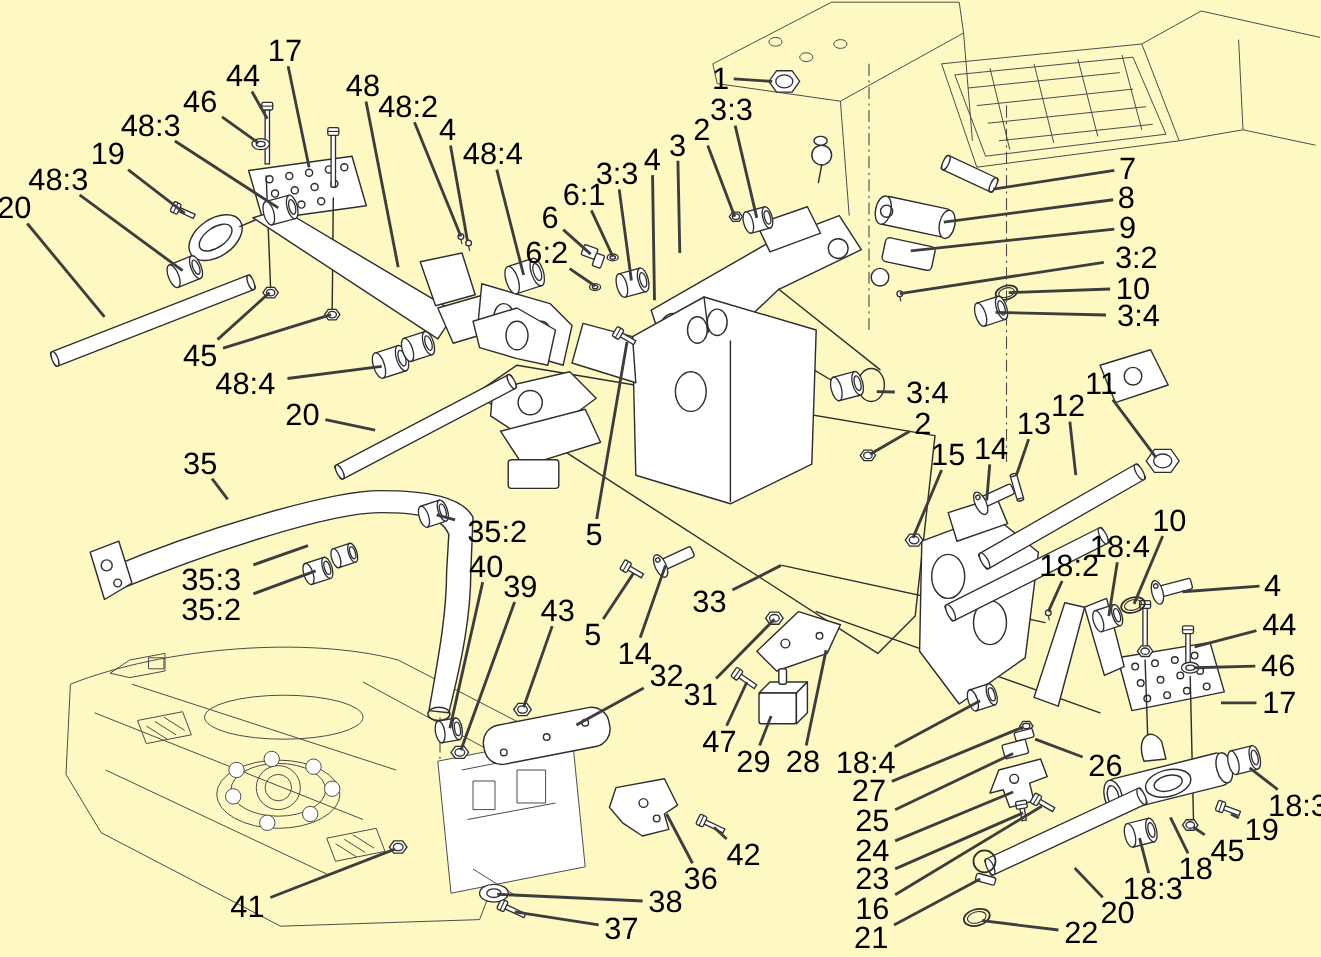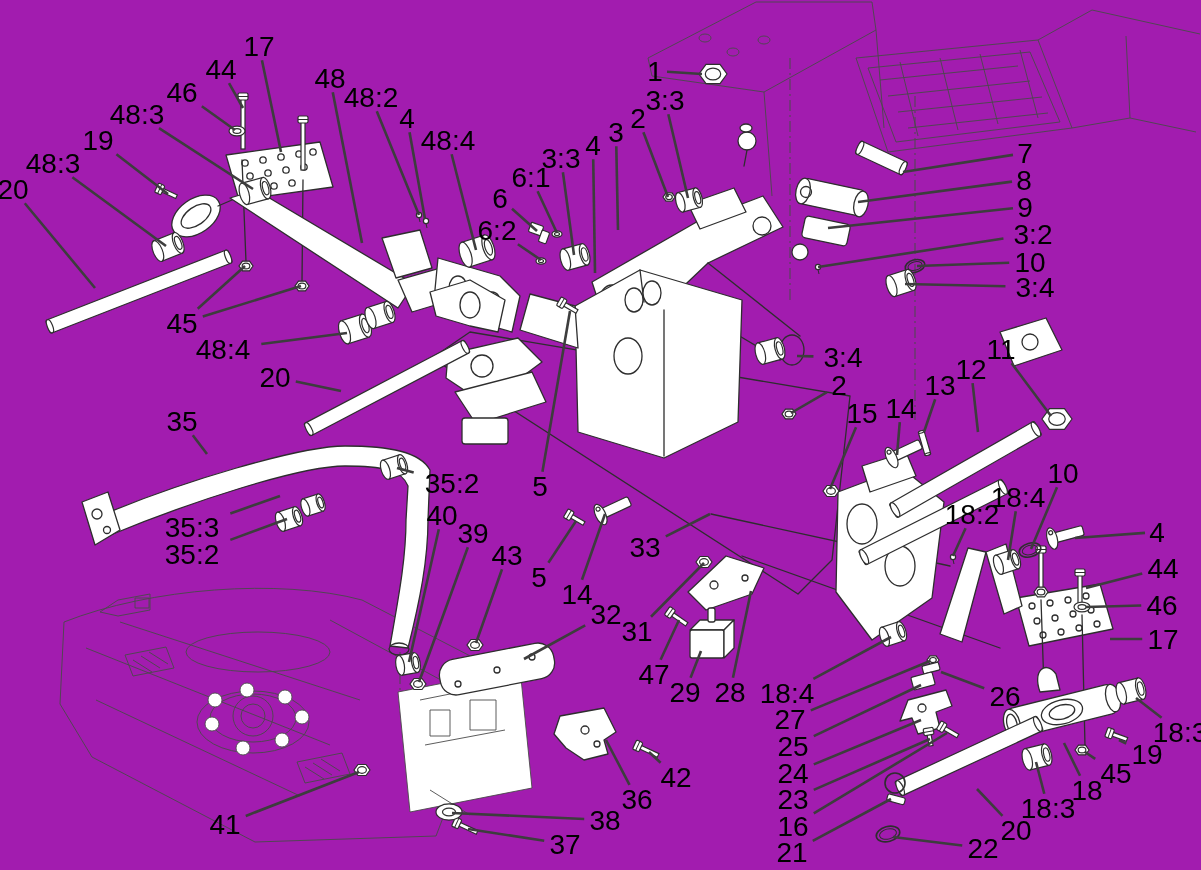--- a/index.html
+++ b/index.html
@@ -1,16 +1,16 @@
 <!DOCTYPE html>
 <html><head>
 <meta charset="utf-8">
 <style>
   html,body{margin:0;padding:0;background:#ffffff;}
-  .stage{position:relative;width:1201px;height:870px;background:#a21caf;overflow:hidden;
+  .stage{position:relative;width:1201px;height:870px;background:#fef9c3;overflow:hidden;
          font-family:"Liberation Sans", sans-serif;}
   svg{position:absolute;left:0;top:0;}
   .art{stroke:#2e2e2e;stroke-width:1.3;fill:none;stroke-linejoin:round;stroke-linecap:round;}
   .artf{stroke:#2e2e2e;stroke-width:1.3;fill:#ffffff;stroke-linejoin:round;}
   .thin{stroke:#4a4a4a;stroke-width:0.9;fill:none;stroke-linejoin:round;}
   .thinf{stroke:#4a4a4a;stroke-width:0.9;fill:#ffffff;}
   .dash{stroke:#4a4a4a;stroke-width:1;fill:none;stroke-dasharray:11 4 2 4;}
   .callout-text{font-family:"Liberation Sans", sans-serif;font-weight:400;}
 </style>
 </head>

